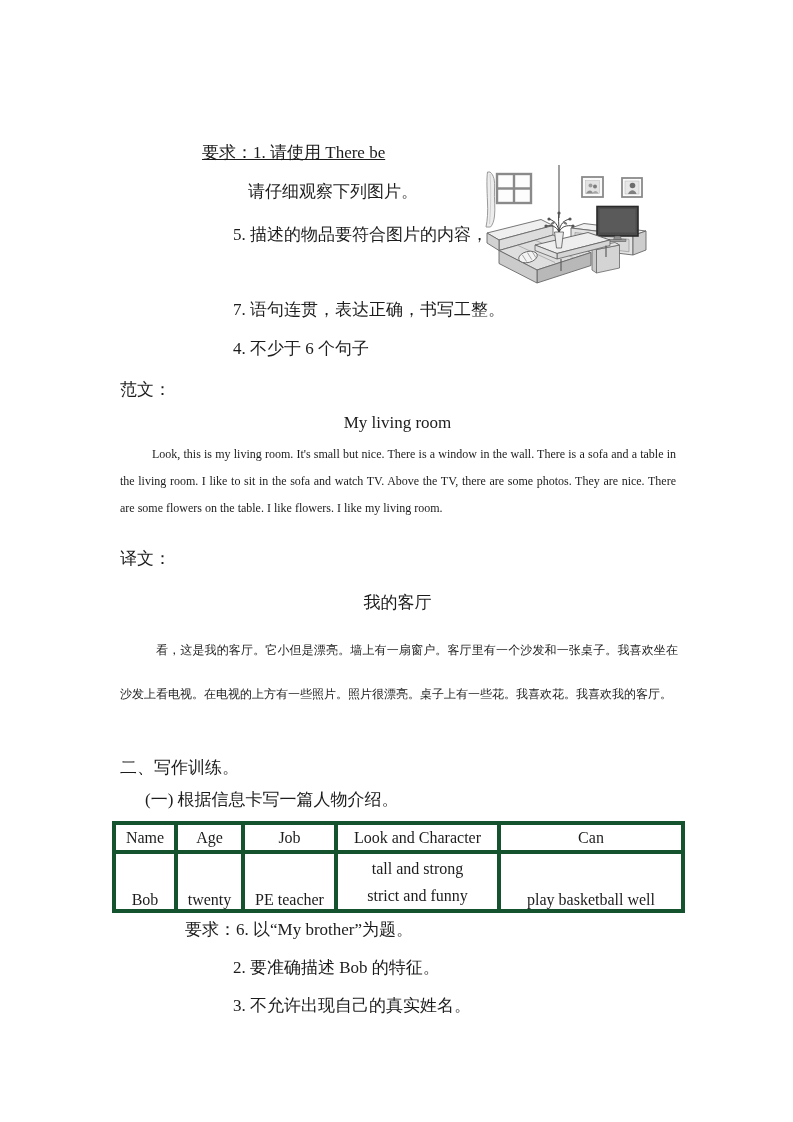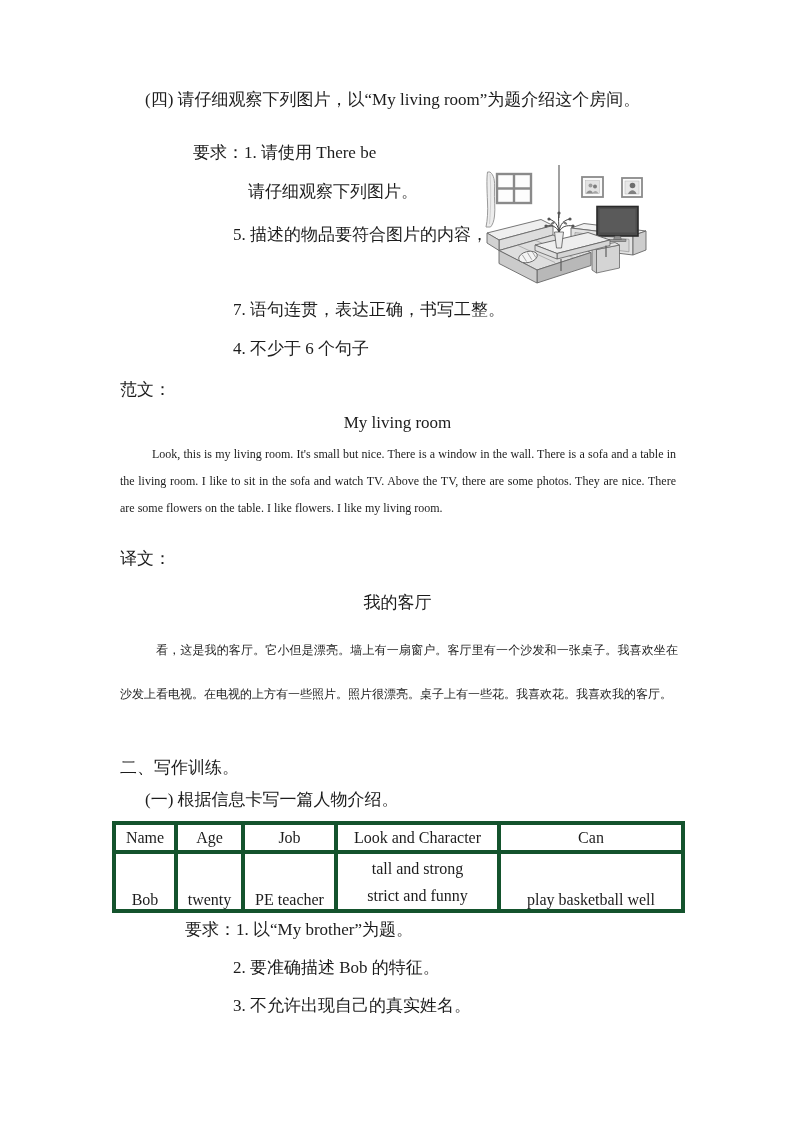--- a/index.html
+++ b/index.html
@@ -24,23 +24,22 @@
   table.info tbody tr { height:59px; }
   td.bottomed { vertical-align:bottom; padding-bottom:9px; }
   td.look { vertical-align:middle; line-height:27px; }
   .illus { position:absolute; left:485px; top:162px; }
 </style>
 </head>
 <body>
 
 <div class="page">
 
-  <div class="abs" style="left:145px; top:90px;">(四) 请仔细观察下列图片，以“My living room”为题介绍这个房间。</div>
 
-  <div class="abs" style="left:193px; top:143px;"><span>要求：</span><span>1. 请使用 There be</span></div>
+  <div class="abs" style="left:202px; top:143px;text-decoration:underline;"><span>要求：</span><span>1. 请使用 There be</span></div>
   <div class="abs" style="left:248px; top:182px;">请仔细观察下列图片。</div>
   <div class="abs" style="left:233px; top:225px;">5. 描述的物品要符合图片的内容，</div>
   <div class="abs" style="left:233px; top:300px;">7. 语句连贯，表达正确，书写工整。</div>
   <div class="abs" style="left:233px; top:339px;">4. 不少于 6 个句子</div>
 
   <svg class="illus" width="175" height="140" viewBox="0 0 175 140" role="img">
 
     <g>
       <path d="M5,10 C9,13 10,19 9.5,27 C9,37 10.5,46 9.5,54 C9,59 7.5,63 5.5,65 L1,65 C2.5,58 3,49 2.5,40 C2,28 1.5,17 2.5,10 Z" fill="#ededed" stroke="#9a9a9a" stroke-width="1"></path>
       <path d="M5,12 C6,25 6,45 4.5,62" stroke="#c2c2c2" fill="none" stroke-width="0.7"></path>
@@ -172,17 +171,17 @@
         <td class="bottomed">PE teacher</td>
         <td class="look">
           <div>tall and strong</div>
           <div>strict and funny</div>
         </td>
         <td class="bottomed">play basketball well</td>
       </tr>
     </tbody>
   </table>
 
-  <div class="abs" style="left:185px; top:920px;"><span>要求：</span><span>1. 以“My brother”为题。</span></div>
+  <div class="abs" style="left:185px; top:920px;"><span>要求：</span><span>6. 以“My brother”为题。</span></div>
   <div class="abs" style="left:233px; top:958px;">2. 要准确描述 Bob 的特征。</div>
   <div class="abs" style="left:233px; top:996px;">3. 不允许出现自己的真实姓名。</div>
 
 </div>
 
 </body></html>

